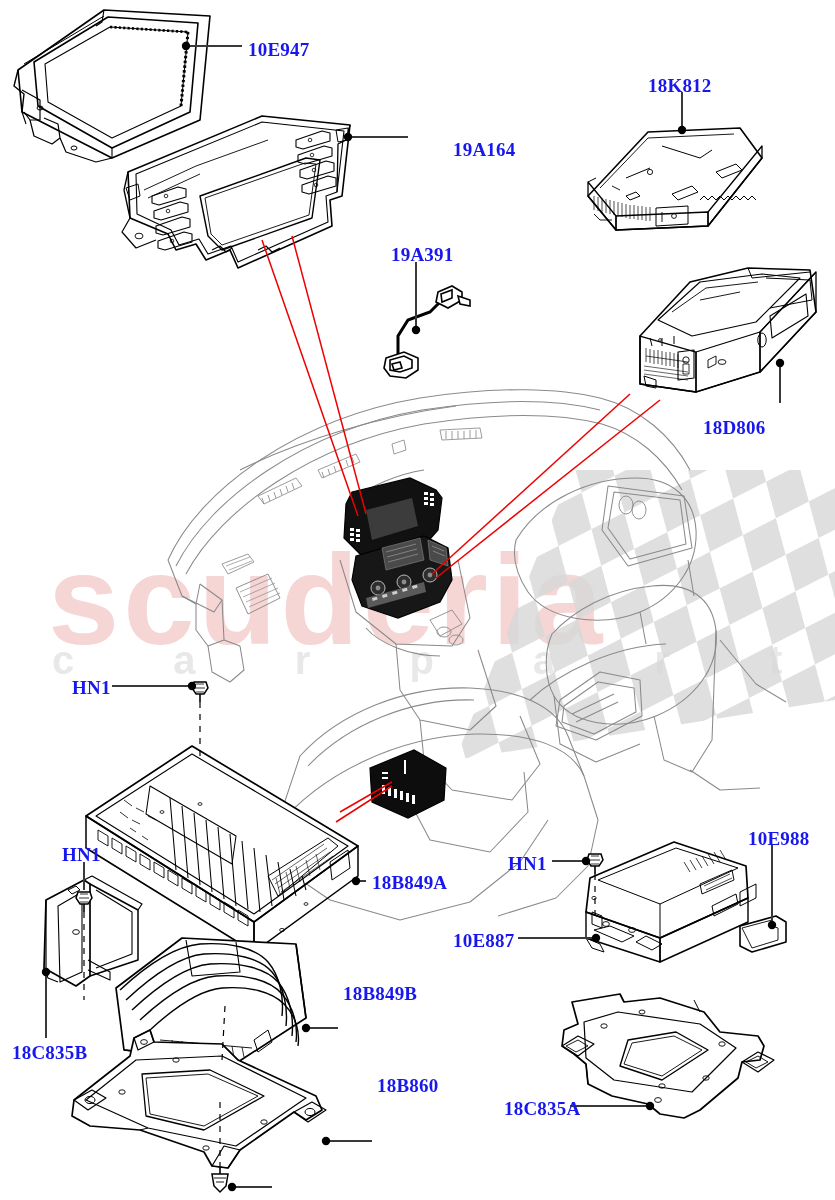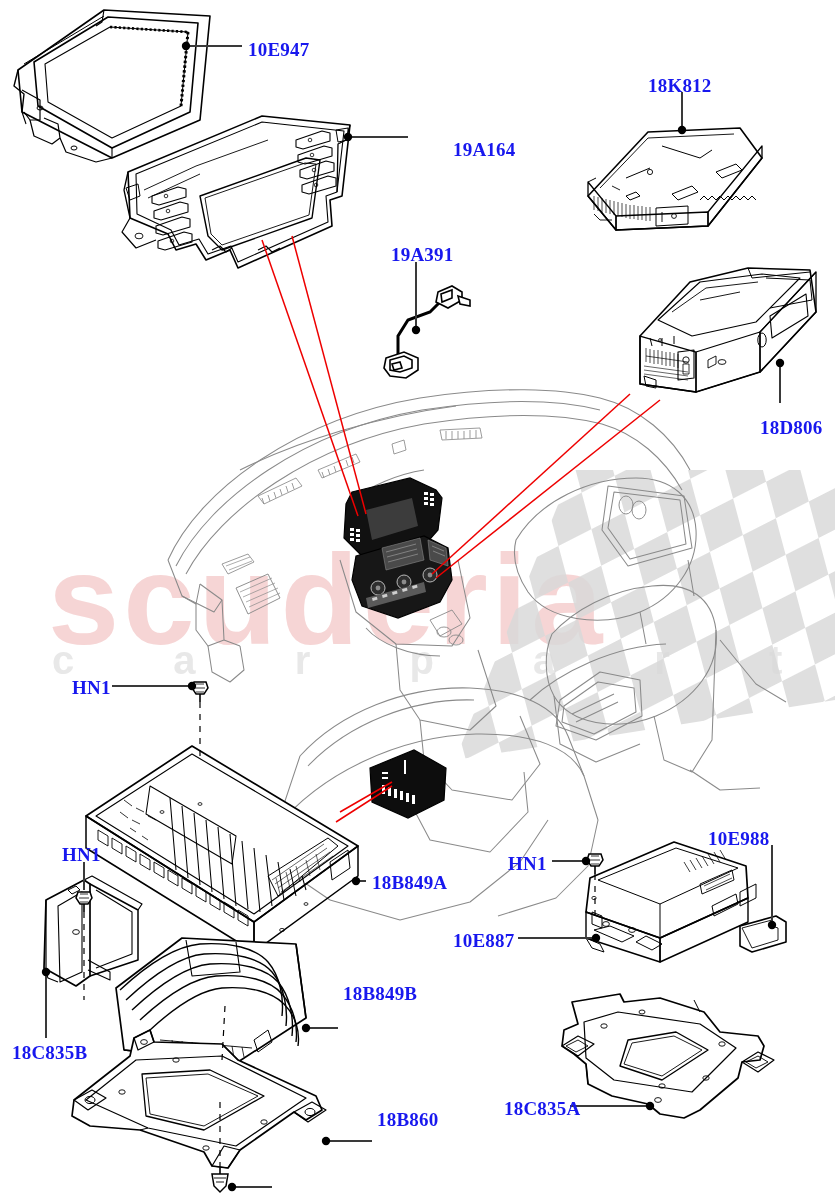--- a/index.html
+++ b/index.html
@@ -620,26 +620,26 @@
 
       <path d="M570,1106 L650,1106"></path>
       <circle cx="650" cy="1106" r="4.2" fill="#000" stroke="none"></circle>
     </g>
   </svg>
 
   <div class="label" style="left:248px; top:40px;">10E947</div>
   <div class="label" style="left:414px; top:140px;margin-left:39px;">19A164</div>
   <div class="label" style="left:648px; top:76px;">18K812</div>
   <div class="label" style="left:391px; top:245px;">19A391</div>
-  <div class="label" style="left:760px; top:418px;">18D806</div>
+  <div class="label" style="left:703px; top:418px;">18D806</div>
   <div class="label" style="left:72px; top:678px;">HN1</div>
   <div class="label" style="left:62px; top:845px;">HN1</div>
   <div class="label" style="left:372px; top:873px;">18B849A</div>
   <div class="label" style="left:12px; top:1043px;">18C835B</div>
   <div class="label" style="left:343px; top:984px;">18B849B</div>
-  <div class="label" style="left:377px; top:1110px;">18B860</div>
+  <div class="label" style="left:377px; top:1076px;">18B860</div>
   <div class="label" style="left:277px; top:1224px;">HS1</div>
   <div class="label" style="left:508px; top:854px;">HN1</div>
-  <div class="label" style="left:708px; top:829px;">10E988</div>
+  <div class="label" style="left:748px; top:829px;">10E988</div>
   <div class="label" style="left:453px; top:931px;">10E887</div>
   <div class="label" style="left:504px; top:1099px;">18C835A</div>
 
 </div>
 
 </body></html>

